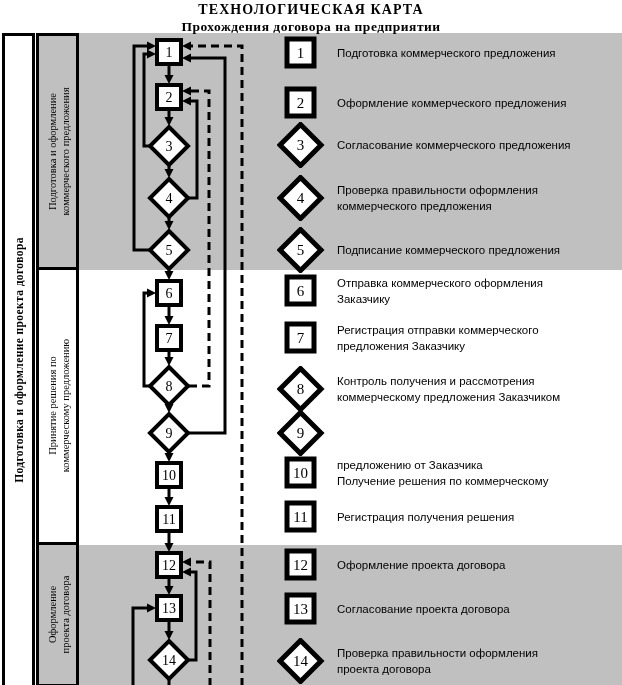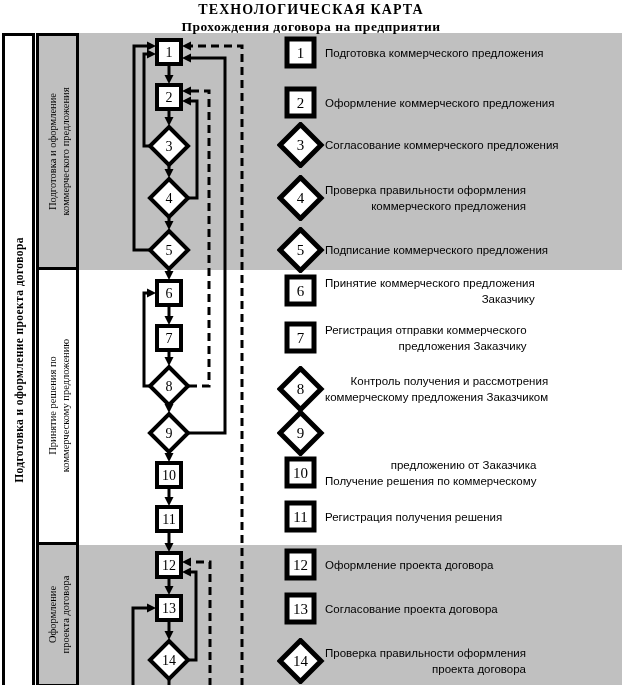--- a/index.html
+++ b/index.html
@@ -37,22 +37,22 @@
     font-size:11.5px; font-weight:bold; letter-spacing:0.4px;}
   .v-a{left:-58px;  top:138px; width:232px; height:27px; font-size:10.5px; line-height:13px;}
   .v-b{left:-63px;  top:392px; width:242px; height:27px; font-size:10.5px; line-height:13px;}
   .v-c{left:-13px;  top:601px; width:142px; height:27px; font-size:10.5px; line-height:13px;}
   
   #flow-svg{position:absolute; left:0; top:0;}
   
   #legend{position:absolute; left:277px; top:0; width:345px; height:685px;}
   .lrow{position:absolute; left:0; display:flex; align-items:center; height:46px;}
   .ltext{
-    font-family:"Liberation Sans", sans-serif;
-    font-size:11.5px; line-height:16px; color:#000;text-align:right;
+    margin-left:12px; font-family:"Liberation Sans", sans-serif;
+    font-size:11.5px; line-height:16px; color:#000;
   }
   .ltext div{white-space:nowrap;}
 </style>
 </head>
 <body>
 
 <div id="screen">
 
   <div class="sec sec1"></div>
   <div class="sec sec3"></div>
@@ -237,21 +237,21 @@
         <div class="ltext">
           <div>Подписание коммерческого предложения</div>
         </div>
       </div>
       <div class="lrow" style="top: 268px;">
         <svg width="48" height="46">
           <rect x="10" y="9" width="27" height="27" fill="#ffffff" stroke="#000000" stroke-width="5"></rect>
           <text x="23.5" y="28" text-anchor="middle" font-size="15" font-family="&quot;Liberation Serif&quot;, serif" fill="#000000">6</text>
         </svg>
         <div class="ltext">
-          <div>Принятие коммерческого предложения</div>
+          <div>Отправка коммерческого оформления</div>
           <div>Заказчику</div>
         </div>
       </div>
       <div class="lrow" style="top: 315px;">
         <svg width="48" height="46">
           <rect x="10" y="9" width="27" height="27" fill="#ffffff" stroke="#000000" stroke-width="5"></rect>
           <text x="23.5" y="28" text-anchor="middle" font-size="15" font-family="&quot;Liberation Serif&quot;, serif" fill="#000000">7</text>
         </svg>
         <div class="ltext">
           <div>Регистрация отправки коммерческого</div>

